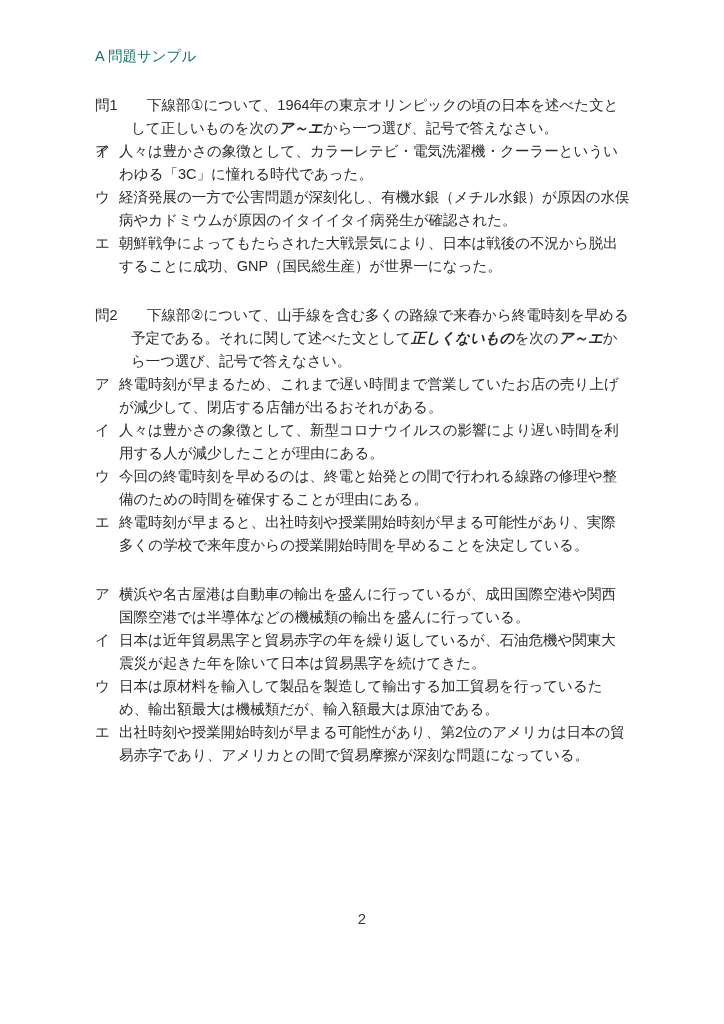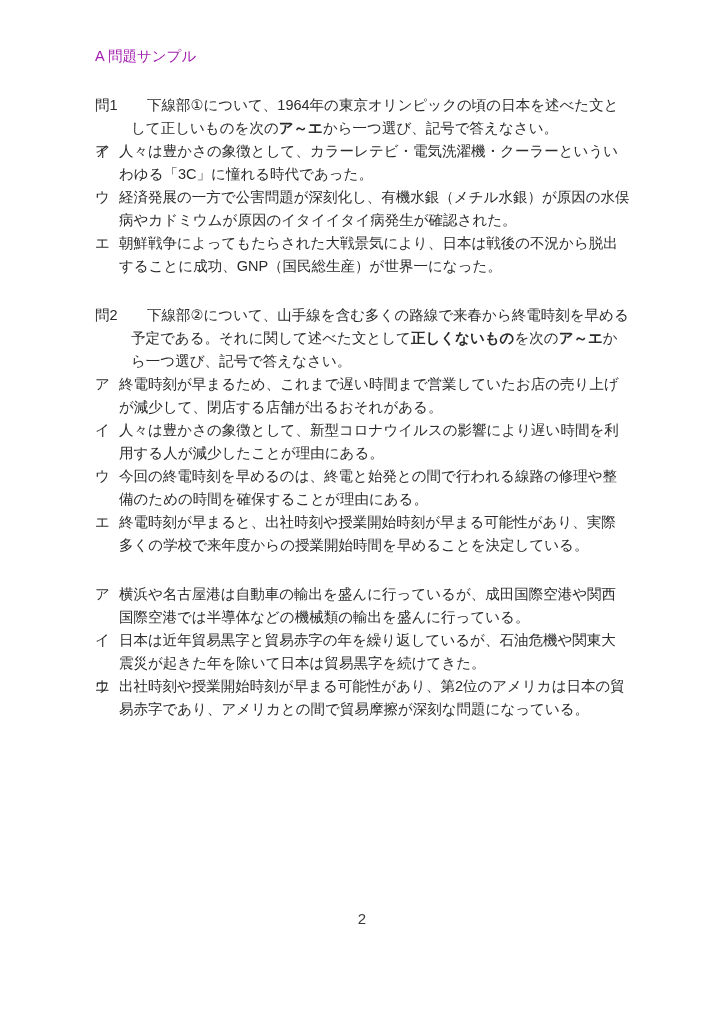--- a/index.html
+++ b/index.html
@@ -42,20 +42,21 @@
     position: absolute;
     left: 0;
     top: 0;
     white-space: nowrap;
   }
   .q-prompt-text {
     text-indent: 16px;
   }
   .q-prompt-text b {
     font-weight: bold;
+    font-style: italic;
   }
   .option {
     position: relative;
     padding-left: 24px;
   }
   .opt-label {
     position: absolute;
     left: 0;
     top: 0;
     white-space: nowrap;
@@ -68,21 +69,21 @@
     text-align: center;
     font-size: 15px;
     color: #3a3a3a;
   }
 </style>
 </head>
 <body>
 
 <div class="page" style="color: rgb(43, 43, 43);">
 
-  <div class="doc-header" style="color: #a21caf;">
+  <div class="doc-header" style="color: #0f766e;">
     <div class="hdr-line">A 問題サンプル</div>
   </div>
 
   <div class="questions">
   <div class="q-block">
     <div class="q-prompt">
       <span class="q-label">問1</span>
       <div class="q-prompt-text"><span>下線部①について、1964年の東京オリンピックの頃の日本を述べた文として正しいものを次の</span><b>ア～エ</b><span>から一つ選び、記号で答えなさい。</span></div>
     </div>
     <div>
@@ -142,20 +143,21 @@
     <span>横浜や名古屋港は自動車の輸出を盛んに行っているが、成田国際空港や関西国際空港では半導体などの機械類の輸出を盛んに行っている。</span>
   </div>
 
   <div class="option">
     <span class="opt-label">イ</span>
     <span>日本は近年貿易黒字と貿易赤字の年を繰り返しているが、石油危機や関東大震災が起きた年を除いて日本は貿易黒字を続けてきた。</span>
   </div>
 
   <div class="option">
     <span class="opt-label">ウ</span>
+    <span>日本は原材料を輸入して製品を製造して輸出する加工貿易を行っているため、輸出額最大は機械類だが、輸入額最大は原油である。</span>
   </div>
 
   <div class="option">
     <span class="opt-label">エ</span>
     <span>出社時刻や授業開始時刻が早まる可能性があり、第2位のアメリカは日本の貿易赤字であり、アメリカとの間で貿易摩擦が深刻な問題になっている。</span>
   </div>
 </div>
   </div>
 </div>
 

